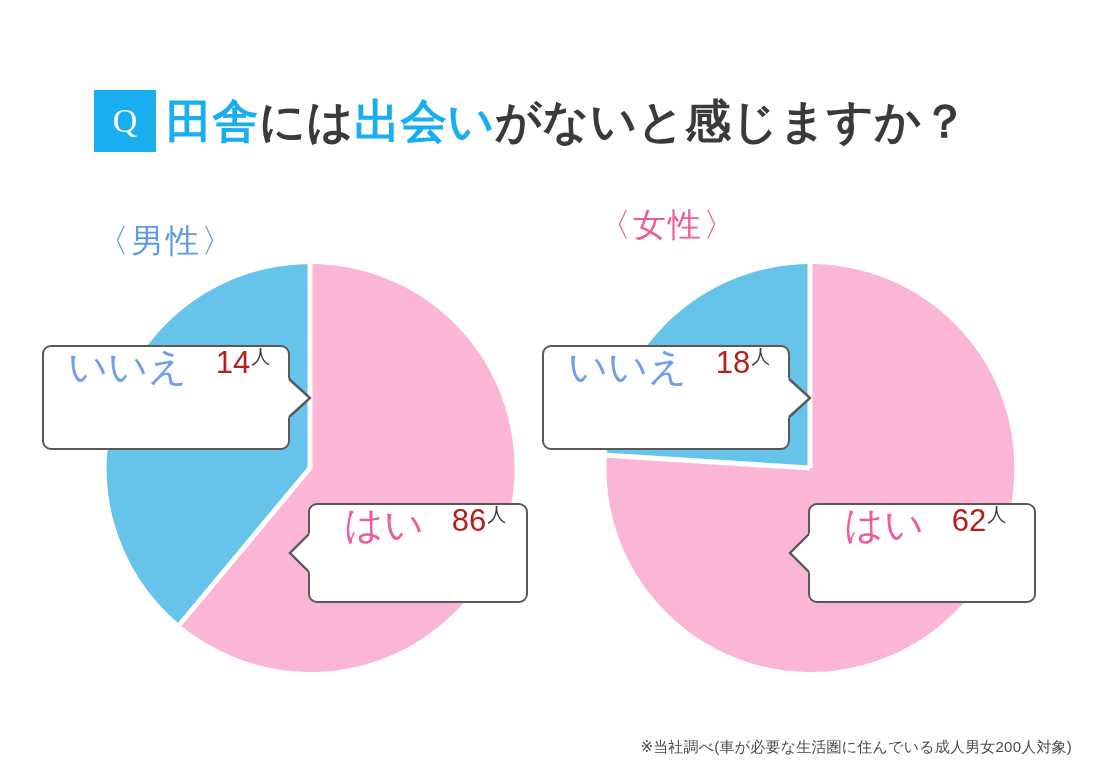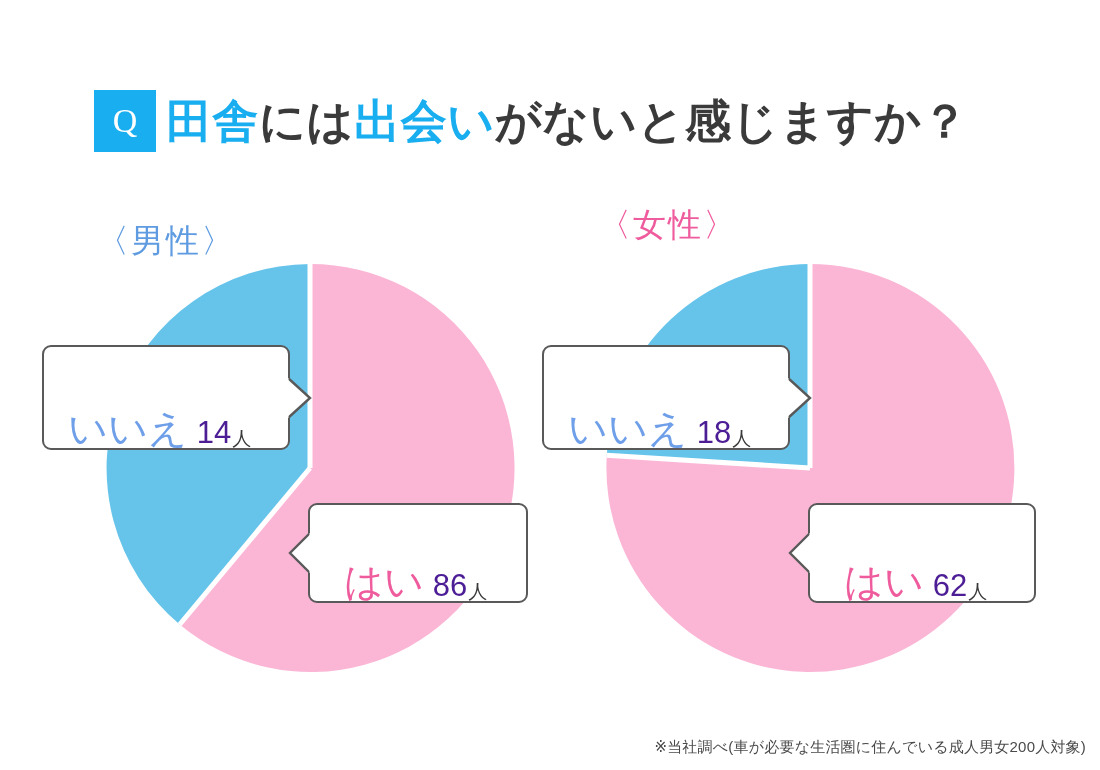--- a/index.html
+++ b/index.html
@@ -76,35 +76,35 @@
   .pie-wrap svg { display: block; }
 
   
   .callout {
     position: absolute;
     background: #ffffff;
     border: 2px solid #595959;
     border-radius: 9px;
     box-sizing: border-box;
     display: flex;
-    align-items: flex-end;
+    align-items: flex-start;
     white-space: nowrap;
     z-index: 5;
   }
   .callout .ans {
     font-size: 39px;
     font-weight: 500;
     line-height: 1;
   }
   .callout .cnt {
     font-size: 31px;
     font-weight: 400;
-    color: #4c1d95;
-    line-height: 1;
-    margin-left: 9px;
+    color: #b91c1c;
+    line-height: 1;
+    margin-left: 28px;
   }
   .callout .unit {
     font-size: 19px;
     font-weight: 400;
     color: #3A3A3A;
     line-height: 1;
     margin-left: 1px;
   }
   .callout.no  .ans { color: #6E9FE8; }
   .callout.yes .ans { color: #EF5C9E; }
@@ -123,21 +123,21 @@
 
   
   .callout.no-male   { left: 42px;  top: 345px; width: 248px; height: 105px; padding-left: 24px; }
   .callout.yes-male  { left: 308px; top: 503px; width: 220px; height: 100px; padding-left: 34px; }
   .callout.no-female { left: 542px; top: 345px; width: 248px; height: 105px; padding-left: 24px; }
   .callout.yes-female{ left: 808px; top: 503px; width: 228px; height: 100px; padding-left: 34px; }
 
   
   .footnote {
     position: absolute;
-    right: 14px;
+    right: 28px;
     bottom: 16px;
     font-size: 15px;
     color: #4A4A4A;
     letter-spacing: 0.2px;
     white-space: nowrap;
     line-height: 1;
     text-align: right;
   }
 </style>
 </head>

